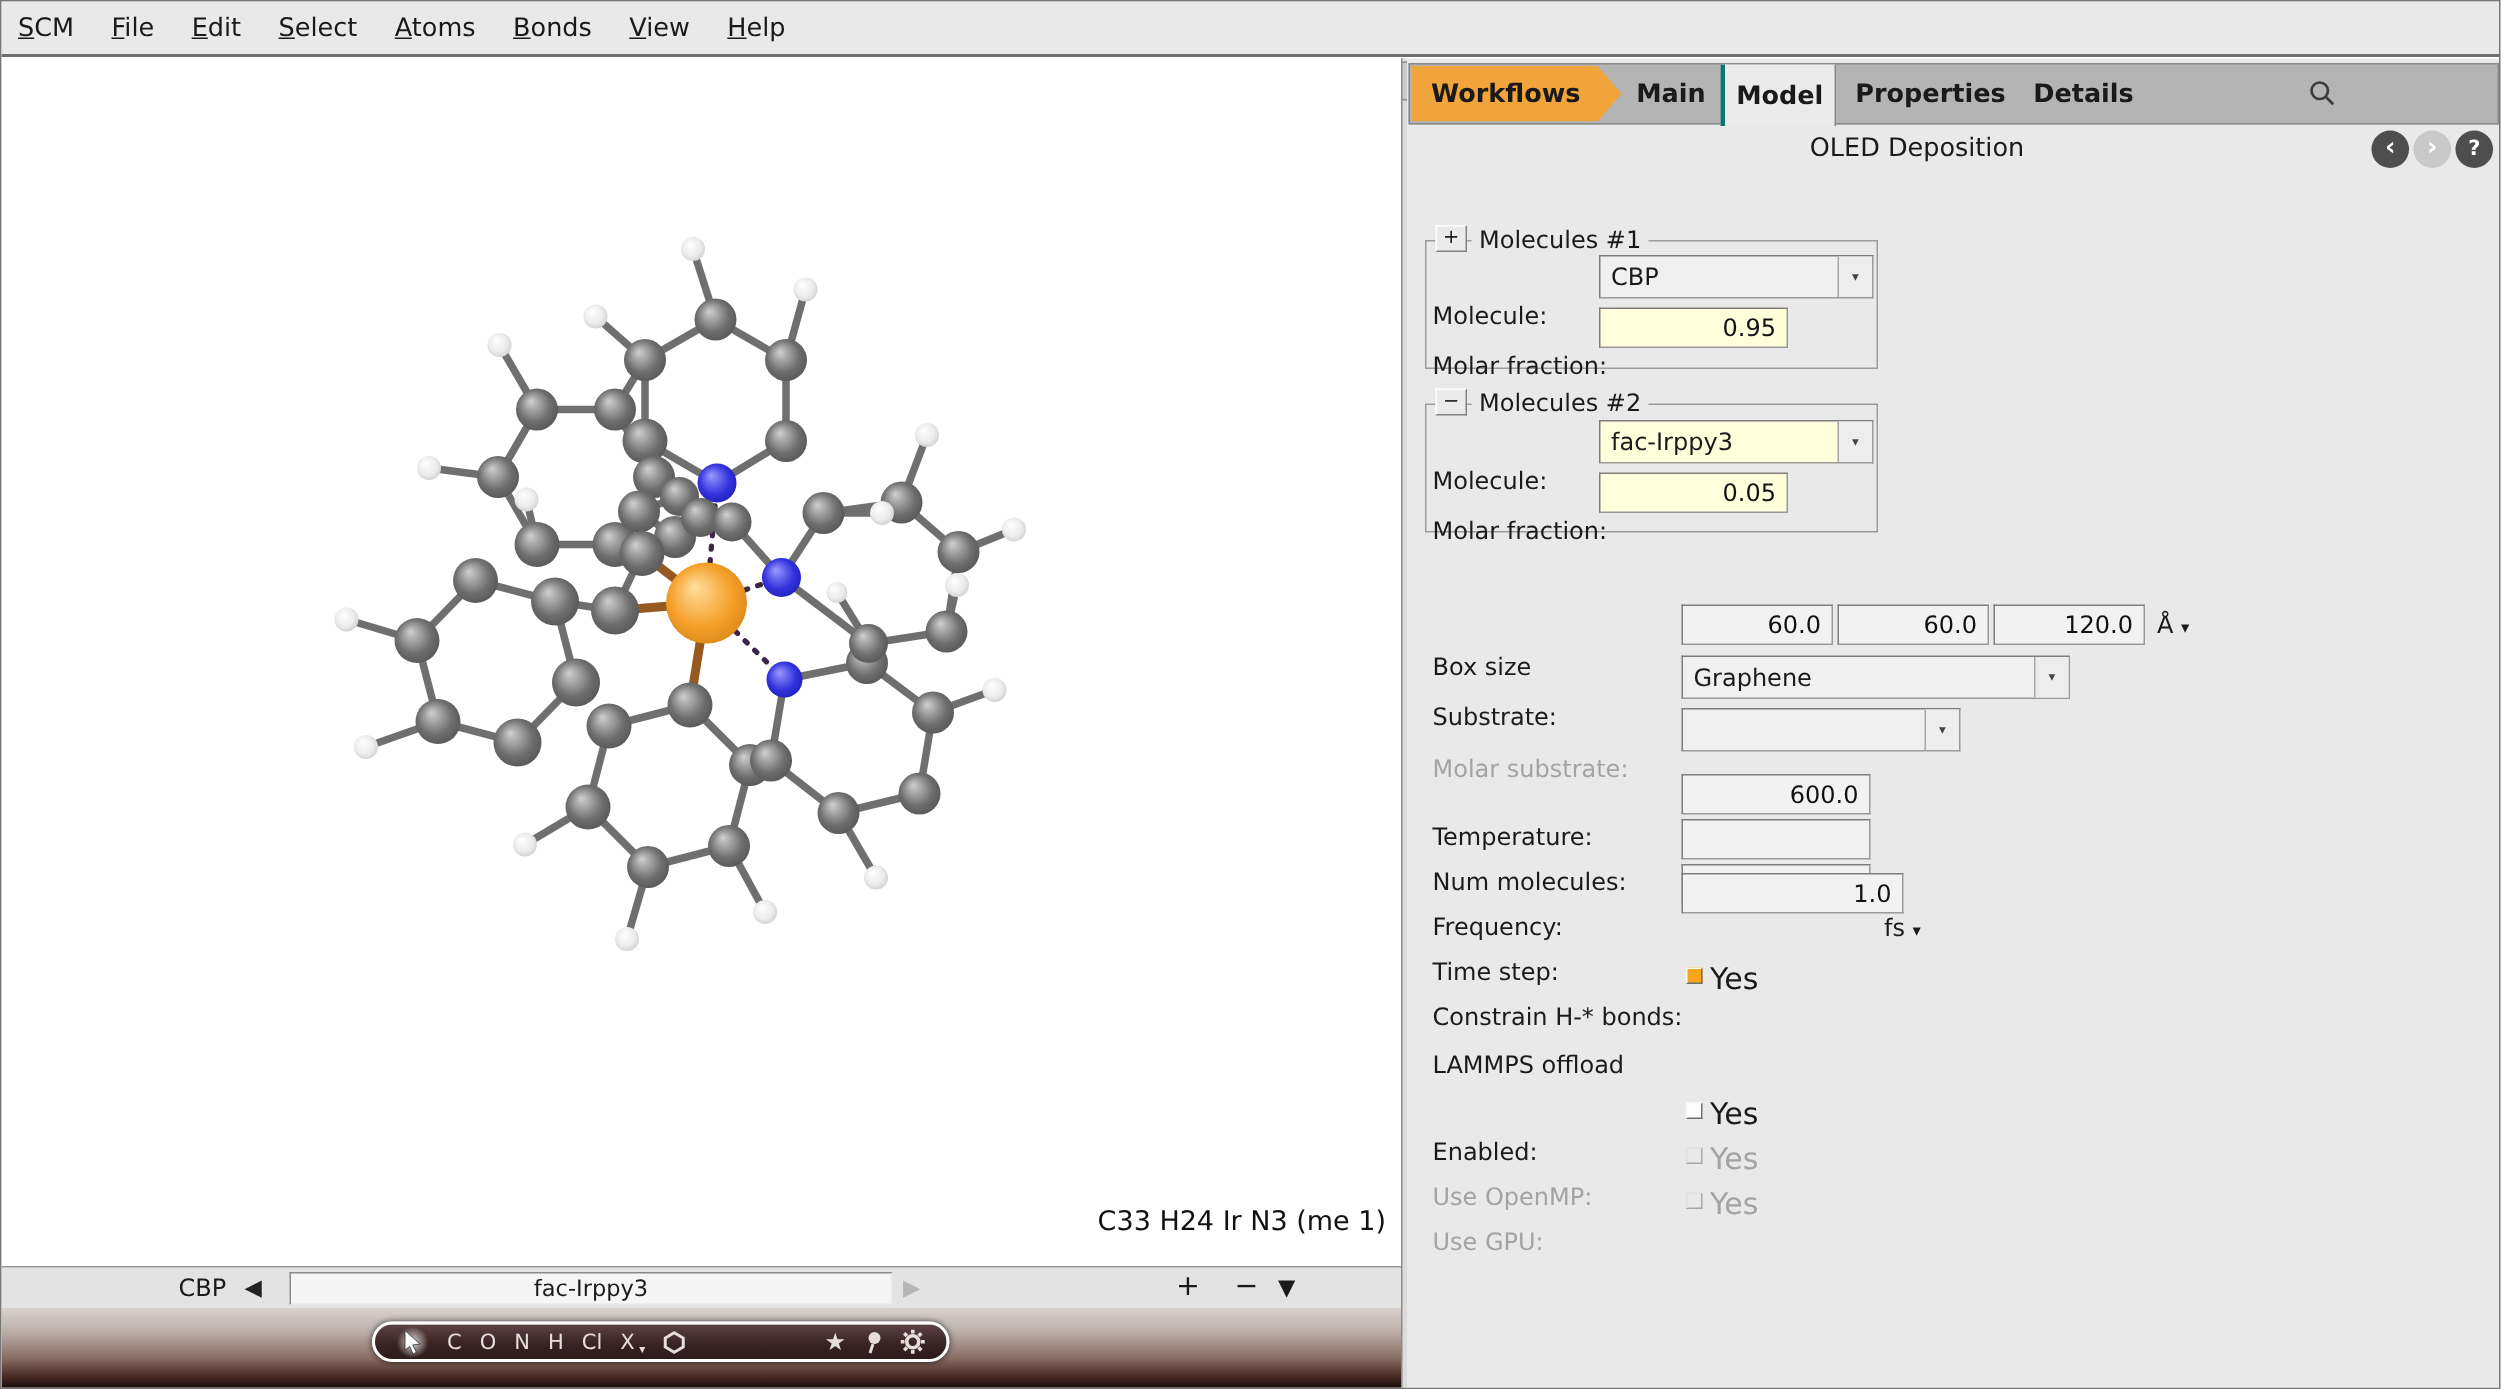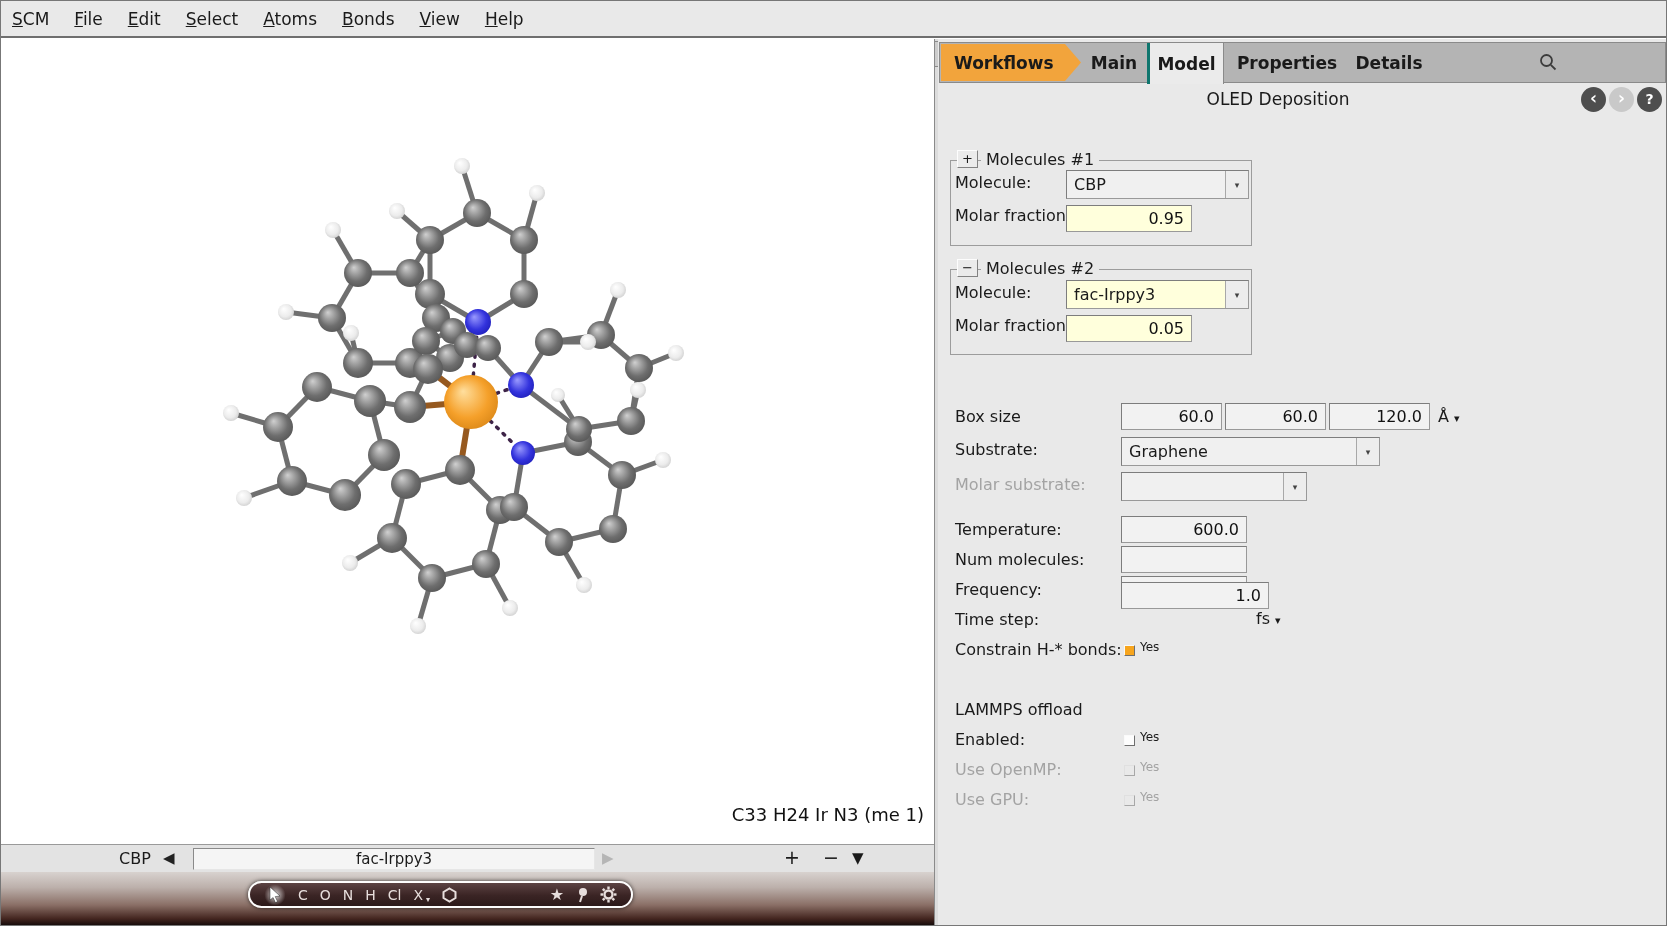--- a/index.html
+++ b/index.html
@@ -67,40 +67,40 @@
         color:#fff;text-align:center;font-weight:bold;}
   .navcircle.disabled{background:#c9c9c9;}
   .nav-back{left:643px;top:48px;font-size:17px;line-height:23px;}
   .nav-fwd{left:671px;top:48px;font-size:17px;line-height:23px;}
   .nav-help{left:699px;top:48px;font-size:14px;line-height:25px;}
   .groupbox{position:absolute;left:12px;width:300px;height:84px;border:1px solid #9c9c9c;}
   .grouptitle{position:absolute;left:30px;top:-11px;background:#e9e9e9;padding:0 5px;font-size:16px;}
   .gbtn{position:absolute;left:6px;top:-11px;width:21px;height:18px;background:#ebebeb;
         border:1px solid;border-color:#fdfdfd #828282 #828282 #fdfdfd;font-size:13px;
         text-align:center;line-height:16px;box-sizing:border-box;}
-  .flabel{position:absolute;left:17px;font-size:16px;line-height:20px;white-space:nowrap;}
+  .flabel{position:absolute;left:17px;font-size:16px;line-height:20px;white-space:nowrap;margin-top:28px;}
   .flabel.dis{color:#a3a3a3;}
   .inputbox{position:absolute;height:27px;background:#f2f2f2;border:1px solid #999;
         border-top-color:#7d7d7d;border-left-color:#7d7d7d;font-size:16px;text-align:right;
         padding:0 7px;box-sizing:border-box;font-family:inherit;color:#111;}
   .inputbox.yellow{background:#ffffdc;}
   .dropdown{position:absolute;height:29px;background:#f0f0f0;border:1px solid #999;
         border-top-color:#7d7d7d;border-left-color:#7d7d7d;box-sizing:border-box;
         display:flex;align-items:center;}
   .dropdown.yellow{background:#ffffdc;}
   .dropdown .dtext{flex:1;font-size:16px;padding-left:7px;}
   .dropdown .dbtn{width:22px;align-self:stretch;border-left:1px solid #a8a8a8;background:#ededed;
         display:flex;align-items:center;justify-content:center;font-size:9px;color:#444;}
   .unitdrop{position:absolute;font-size:16px;white-space:nowrap;}
   .unitdrop .ua{font-size:11px;}
   .cbox{position:absolute;width:11px;height:11px;border:1px solid;
         border-color:#fafafa #6f6f6f #6f6f6f #fafafa;box-sizing:border-box;background:#fdfdfd;}
   .cbox.on{background:#f7a51d;}
   .cbox.dis{border-color:#e0e0e0 #a8a8a8 #a8a8a8 #e0e0e0;background:#e9e9e9;}
-  .yestext{position:absolute;font-size:12px;}
+  .yestext{position:absolute;font-size:20px;}
   .yestext.dis{color:#a3a3a3;}
   .secheader{position:absolute;left:17px;font-size:16px;}
 </style>
 </head>
 <body>
 
 <div class="menubar">
   <span class="menuitem"><span class="mn">S</span><span>CM</span></span>
   <span class="menuitem"><span class="mn">F</span><span>ile</span></span>
   <span class="menuitem"><span class="mn">E</span><span>dit</span></span>

